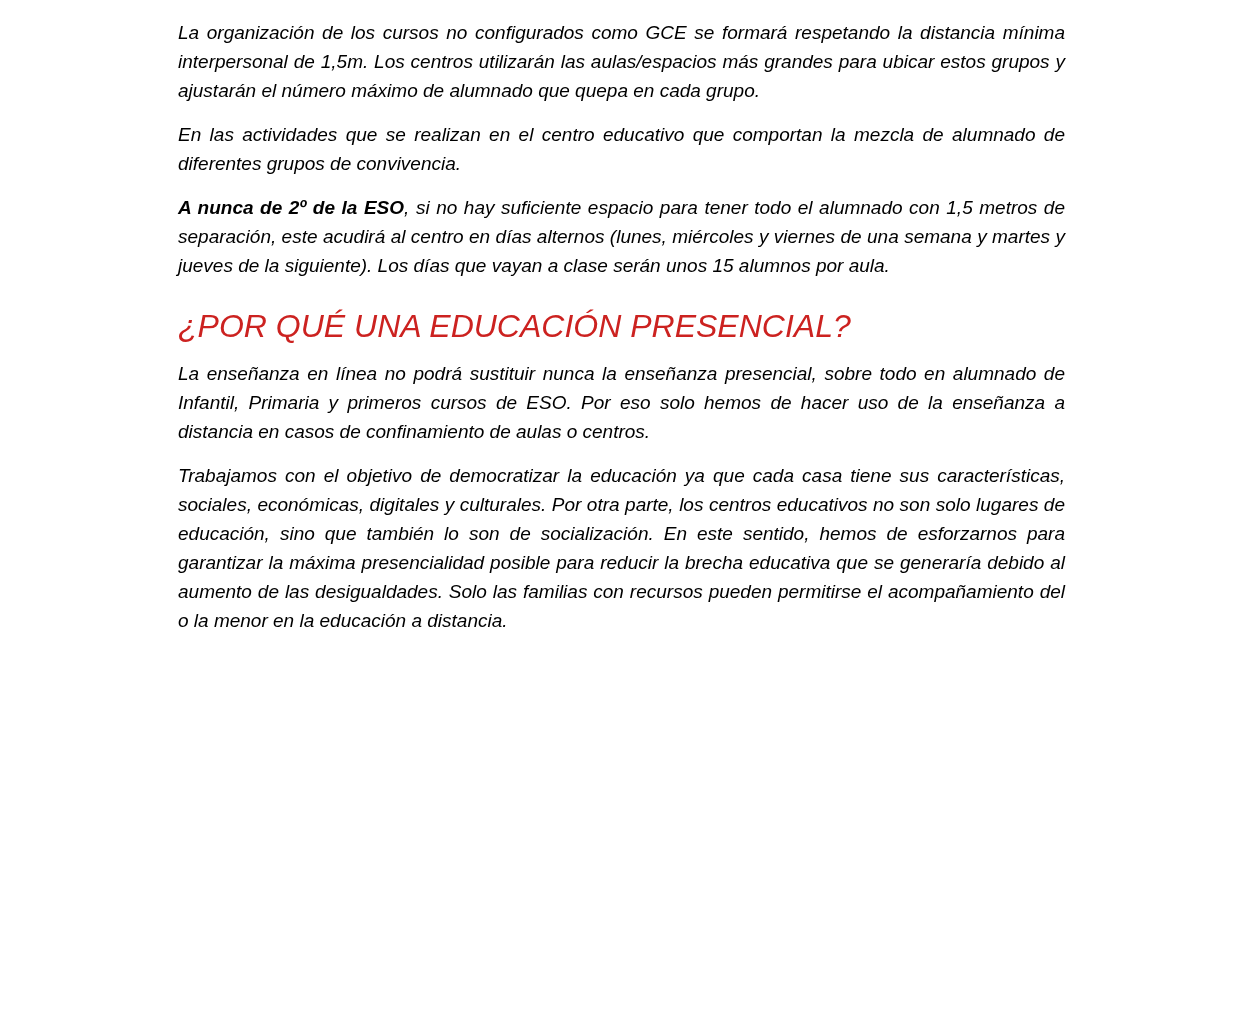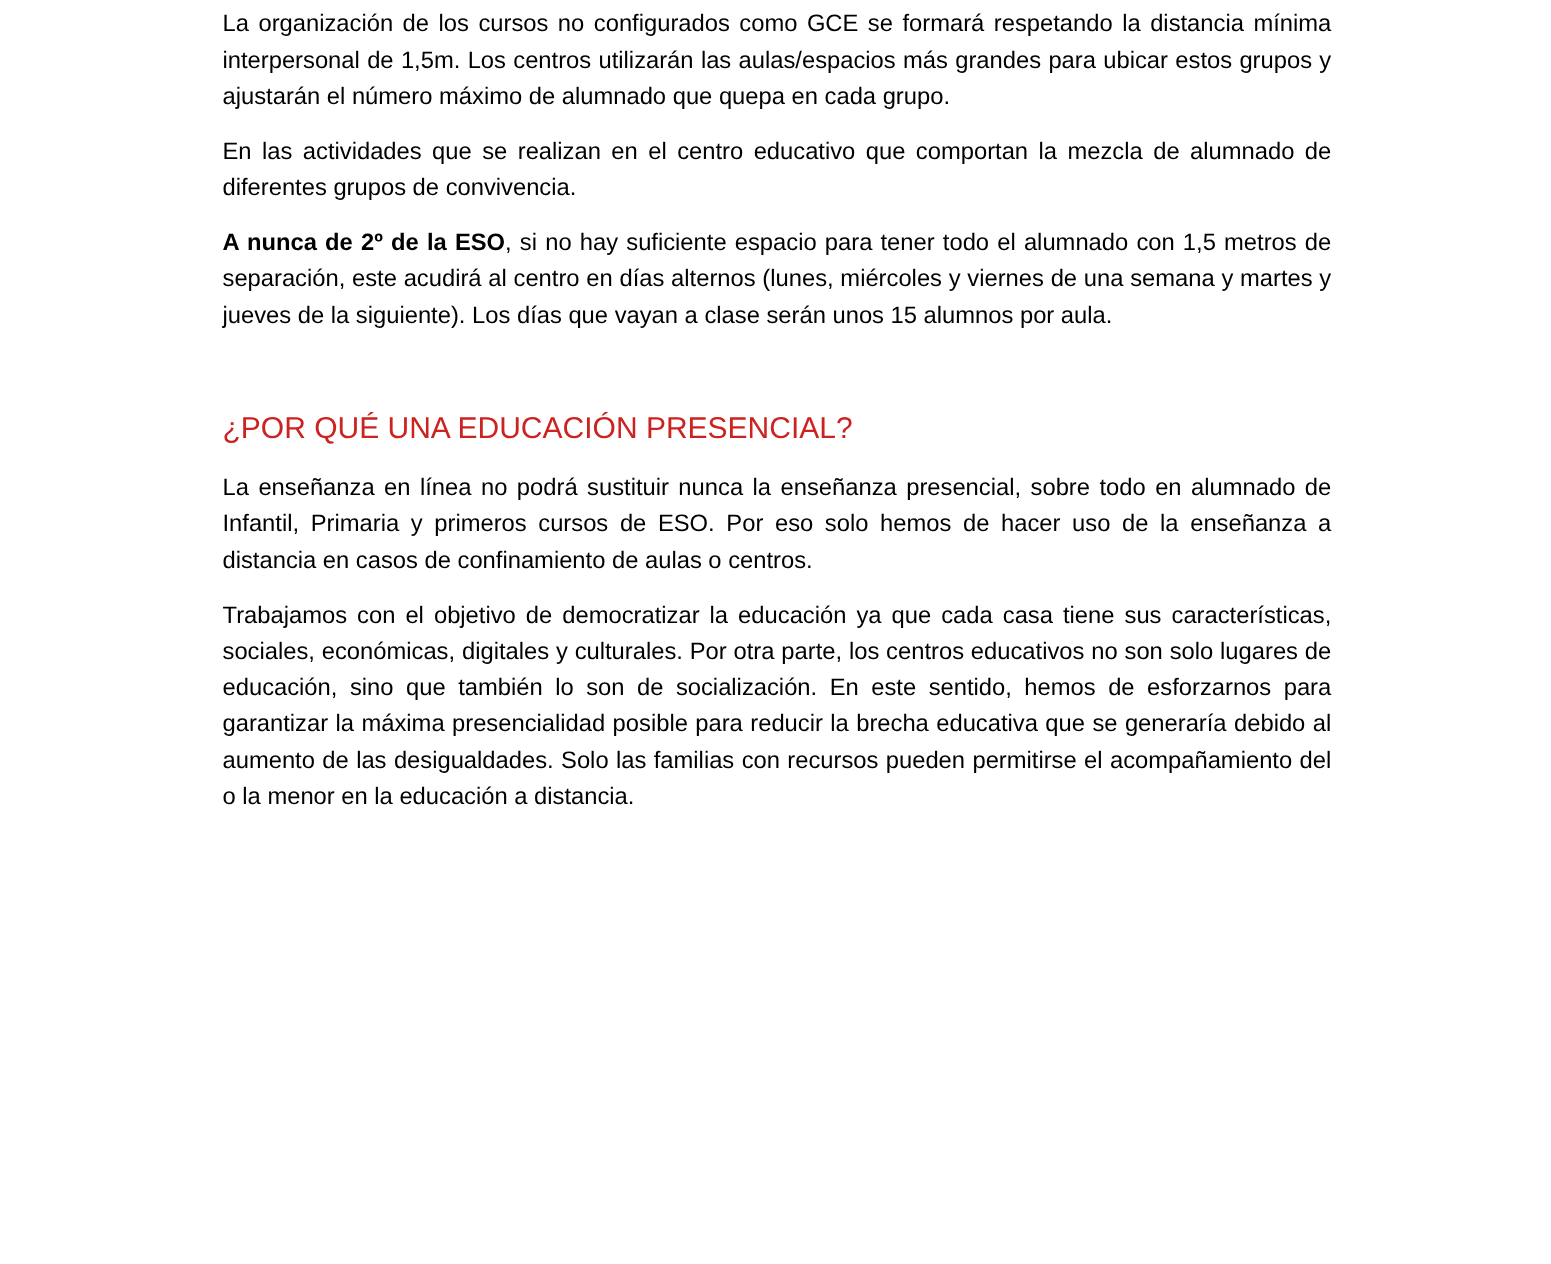--- a/index.html
+++ b/index.html
@@ -6,42 +6,43 @@
     margin: 0;
     padding: 0;
     background: #ffffff;
   }
   .page {
     position: relative;
     width: 1241px;
     height: 1011px;
     box-sizing: border-box;
     background: #ffffff;
-    padding: 5px 176px 0 178px;
+    padding: 18px 176px 0 178px;
     overflow: hidden;
     font-family: "Liberation Sans", "DejaVu Sans", sans-serif;
     color: #000000;
+    font-style: italic;
   }
   .para {
     font-size: 19px;
     line-height: 29px;
     text-align: justify;
     margin: 0 0 15px 0;
     color: #000000;
   }
   .para b {
     font-weight: 700;
   }
   .section-heading {
-    font-size: 24px;
+    font-size: 32px;
     line-height: 30px;
     font-weight: 400;
     color: #cc2220;
     text-align: left;
-    margin: 61px 0 18px 0;
+    margin: 31px 0 18px 0;
   }
 </style>
 </head>
 <body>
 
 <div class="page">
 
   <p class="para"><span>La organización de los cursos no configurados como GCE se formará respetando la distancia mínima interpersonal de 1,5m. Los centros utilizarán las aulas/espacios más grandes para ubicar estos grupos y ajustarán el número máximo de alumnado que quepa en cada grupo.</span></p>
 
   <p class="para"><span>En las actividades que se realizan en el centro educativo que comportan la mezcla de alumnado de diferentes grupos de convivencia.</span></p>

